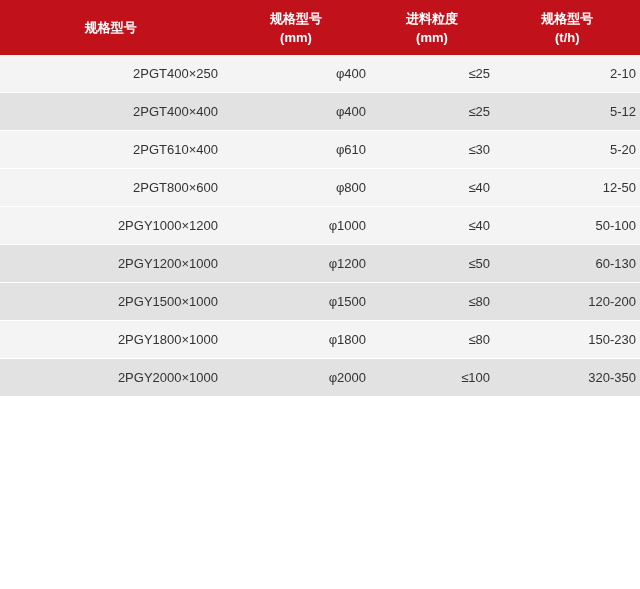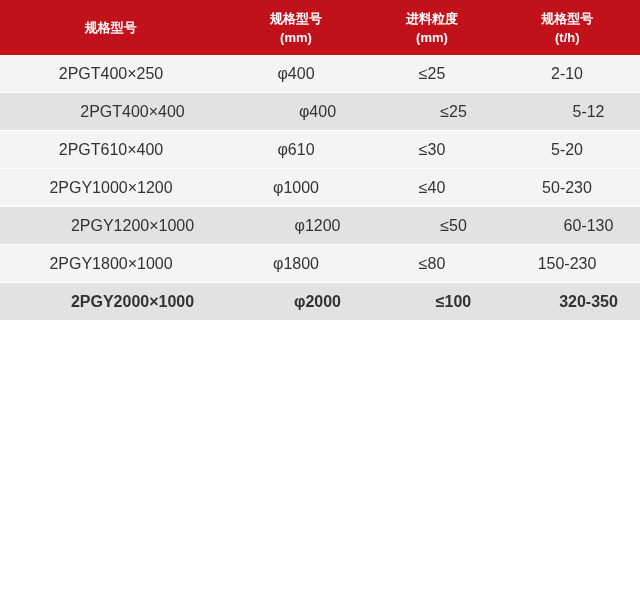--- a/index.html
+++ b/index.html
@@ -34,30 +34,30 @@
     padding: 0 4px;
     text-align: center;
     vertical-align: middle;
     border-right: 1px solid #c1121b;
   }
   thead th:last-child { border-right: none; }
   thead th .hdr-line { display: block; }
 
   tbody td {
     height: 37px;
-    font-size: 16px;
-    text-align: center;
+    font-size: 13px;
+    text-align: right;
     vertical-align: middle;
     padding: 0 4px;
     color: #333333;
     border-bottom: 1px solid #ffffff;
   }
   tbody tr.odd td { background: #f4f4f4; }
   tbody tr.even td { background: #e2e2e2; padding-left: 47px; }
-  tbody tr:last-child td { border-bottom: none; font-weight: bold; }
+  tbody tr:last-child td { border-bottom: none; }
 </style>
 </head>
 <body>
 
 <table class="spec-table">
   <colgroup>
     <col class="c1">
       <col class="c2">
       <col class="c3">
       <col class="c4">
@@ -95,30 +95,42 @@
       <td>≤25</td>
       <td>5-12</td>
     </tr>
     <tr class="odd">
       <td>2PGT610×400</td>
       <td>φ610</td>
       <td>≤30</td>
       <td>5-20</td>
     </tr>
     <tr class="odd">
+      <td>2PGT800×600</td>
+      <td>φ800</td>
+      <td>≤40</td>
+      <td>12-50</td>
+    </tr>
+    <tr class="odd">
       <td>2PGY1000×1200</td>
       <td>φ1000</td>
       <td>≤40</td>
-      <td>50-230</td>
+      <td>50-100</td>
     </tr>
     <tr class="even">
       <td>2PGY1200×1000</td>
       <td>φ1200</td>
       <td>≤50</td>
       <td>60-130</td>
+    </tr>
+    <tr class="even">
+      <td>2PGY1500×1000</td>
+      <td>φ1500</td>
+      <td>≤80</td>
+      <td>120-200</td>
     </tr>
     <tr class="odd">
       <td>2PGY1800×1000</td>
       <td>φ1800</td>
       <td>≤80</td>
       <td>150-230</td>
     </tr>
     <tr class="even">
       <td>2PGY2000×1000</td>
       <td>φ2000</td>

